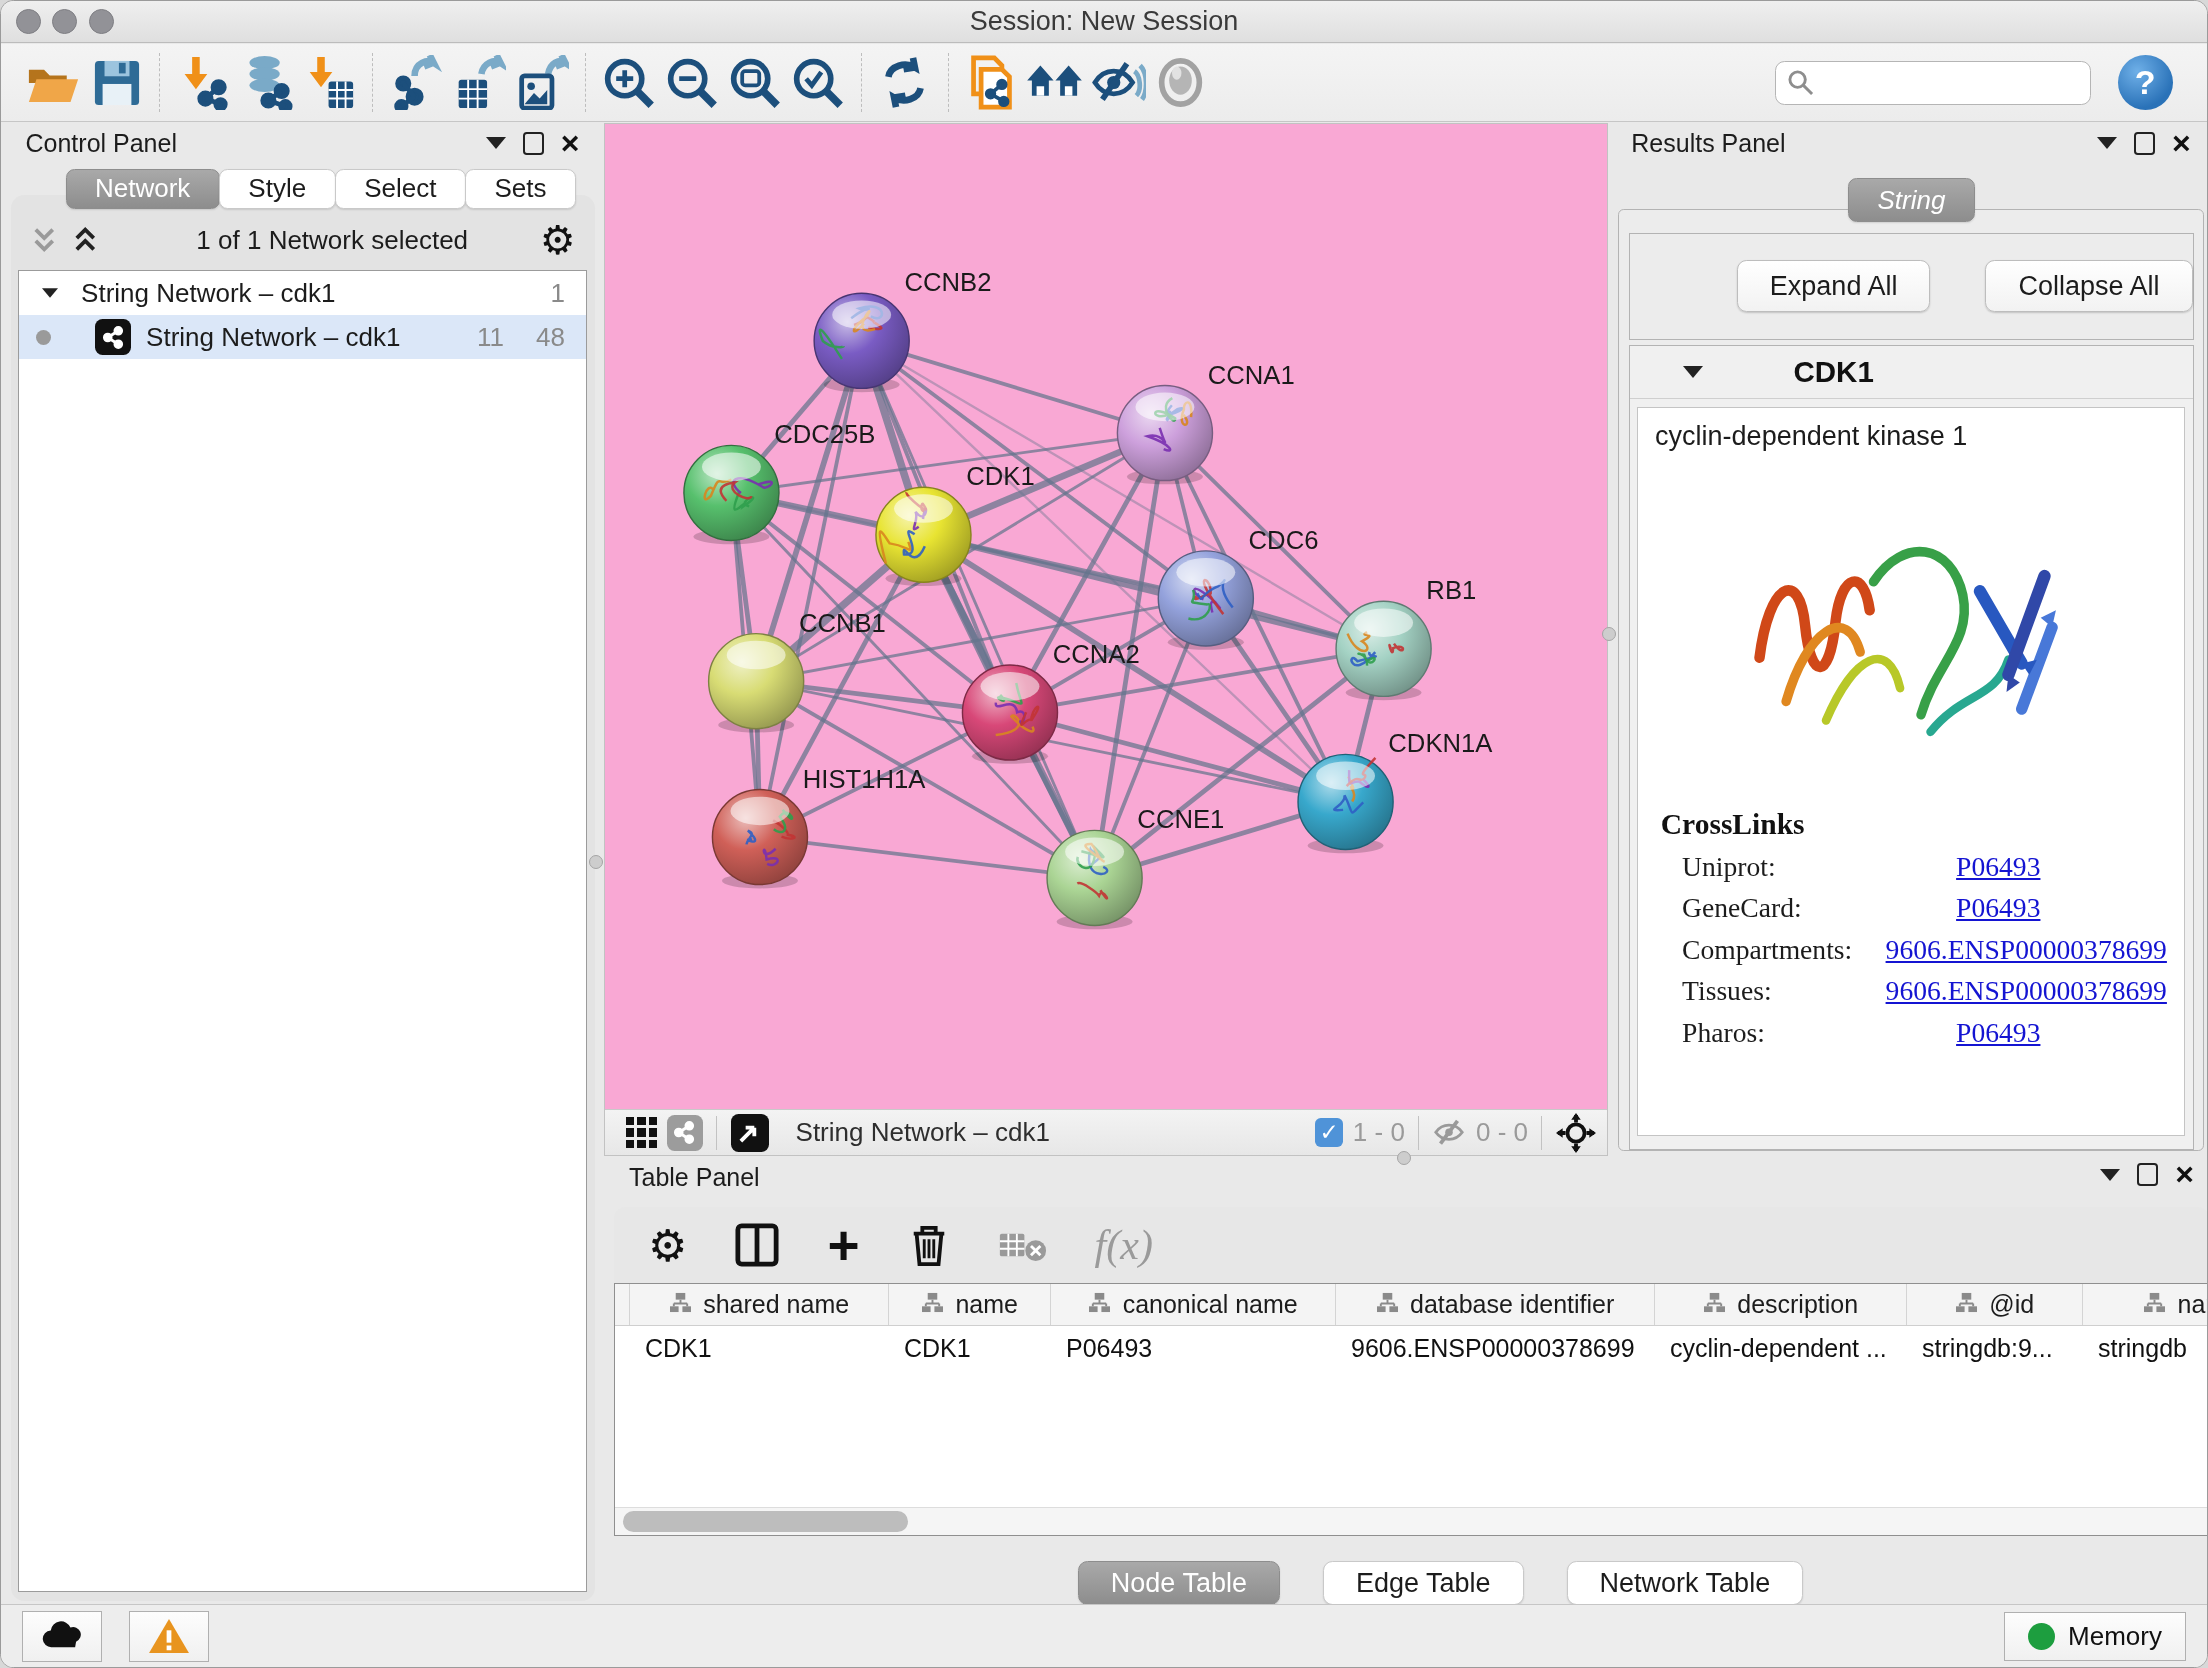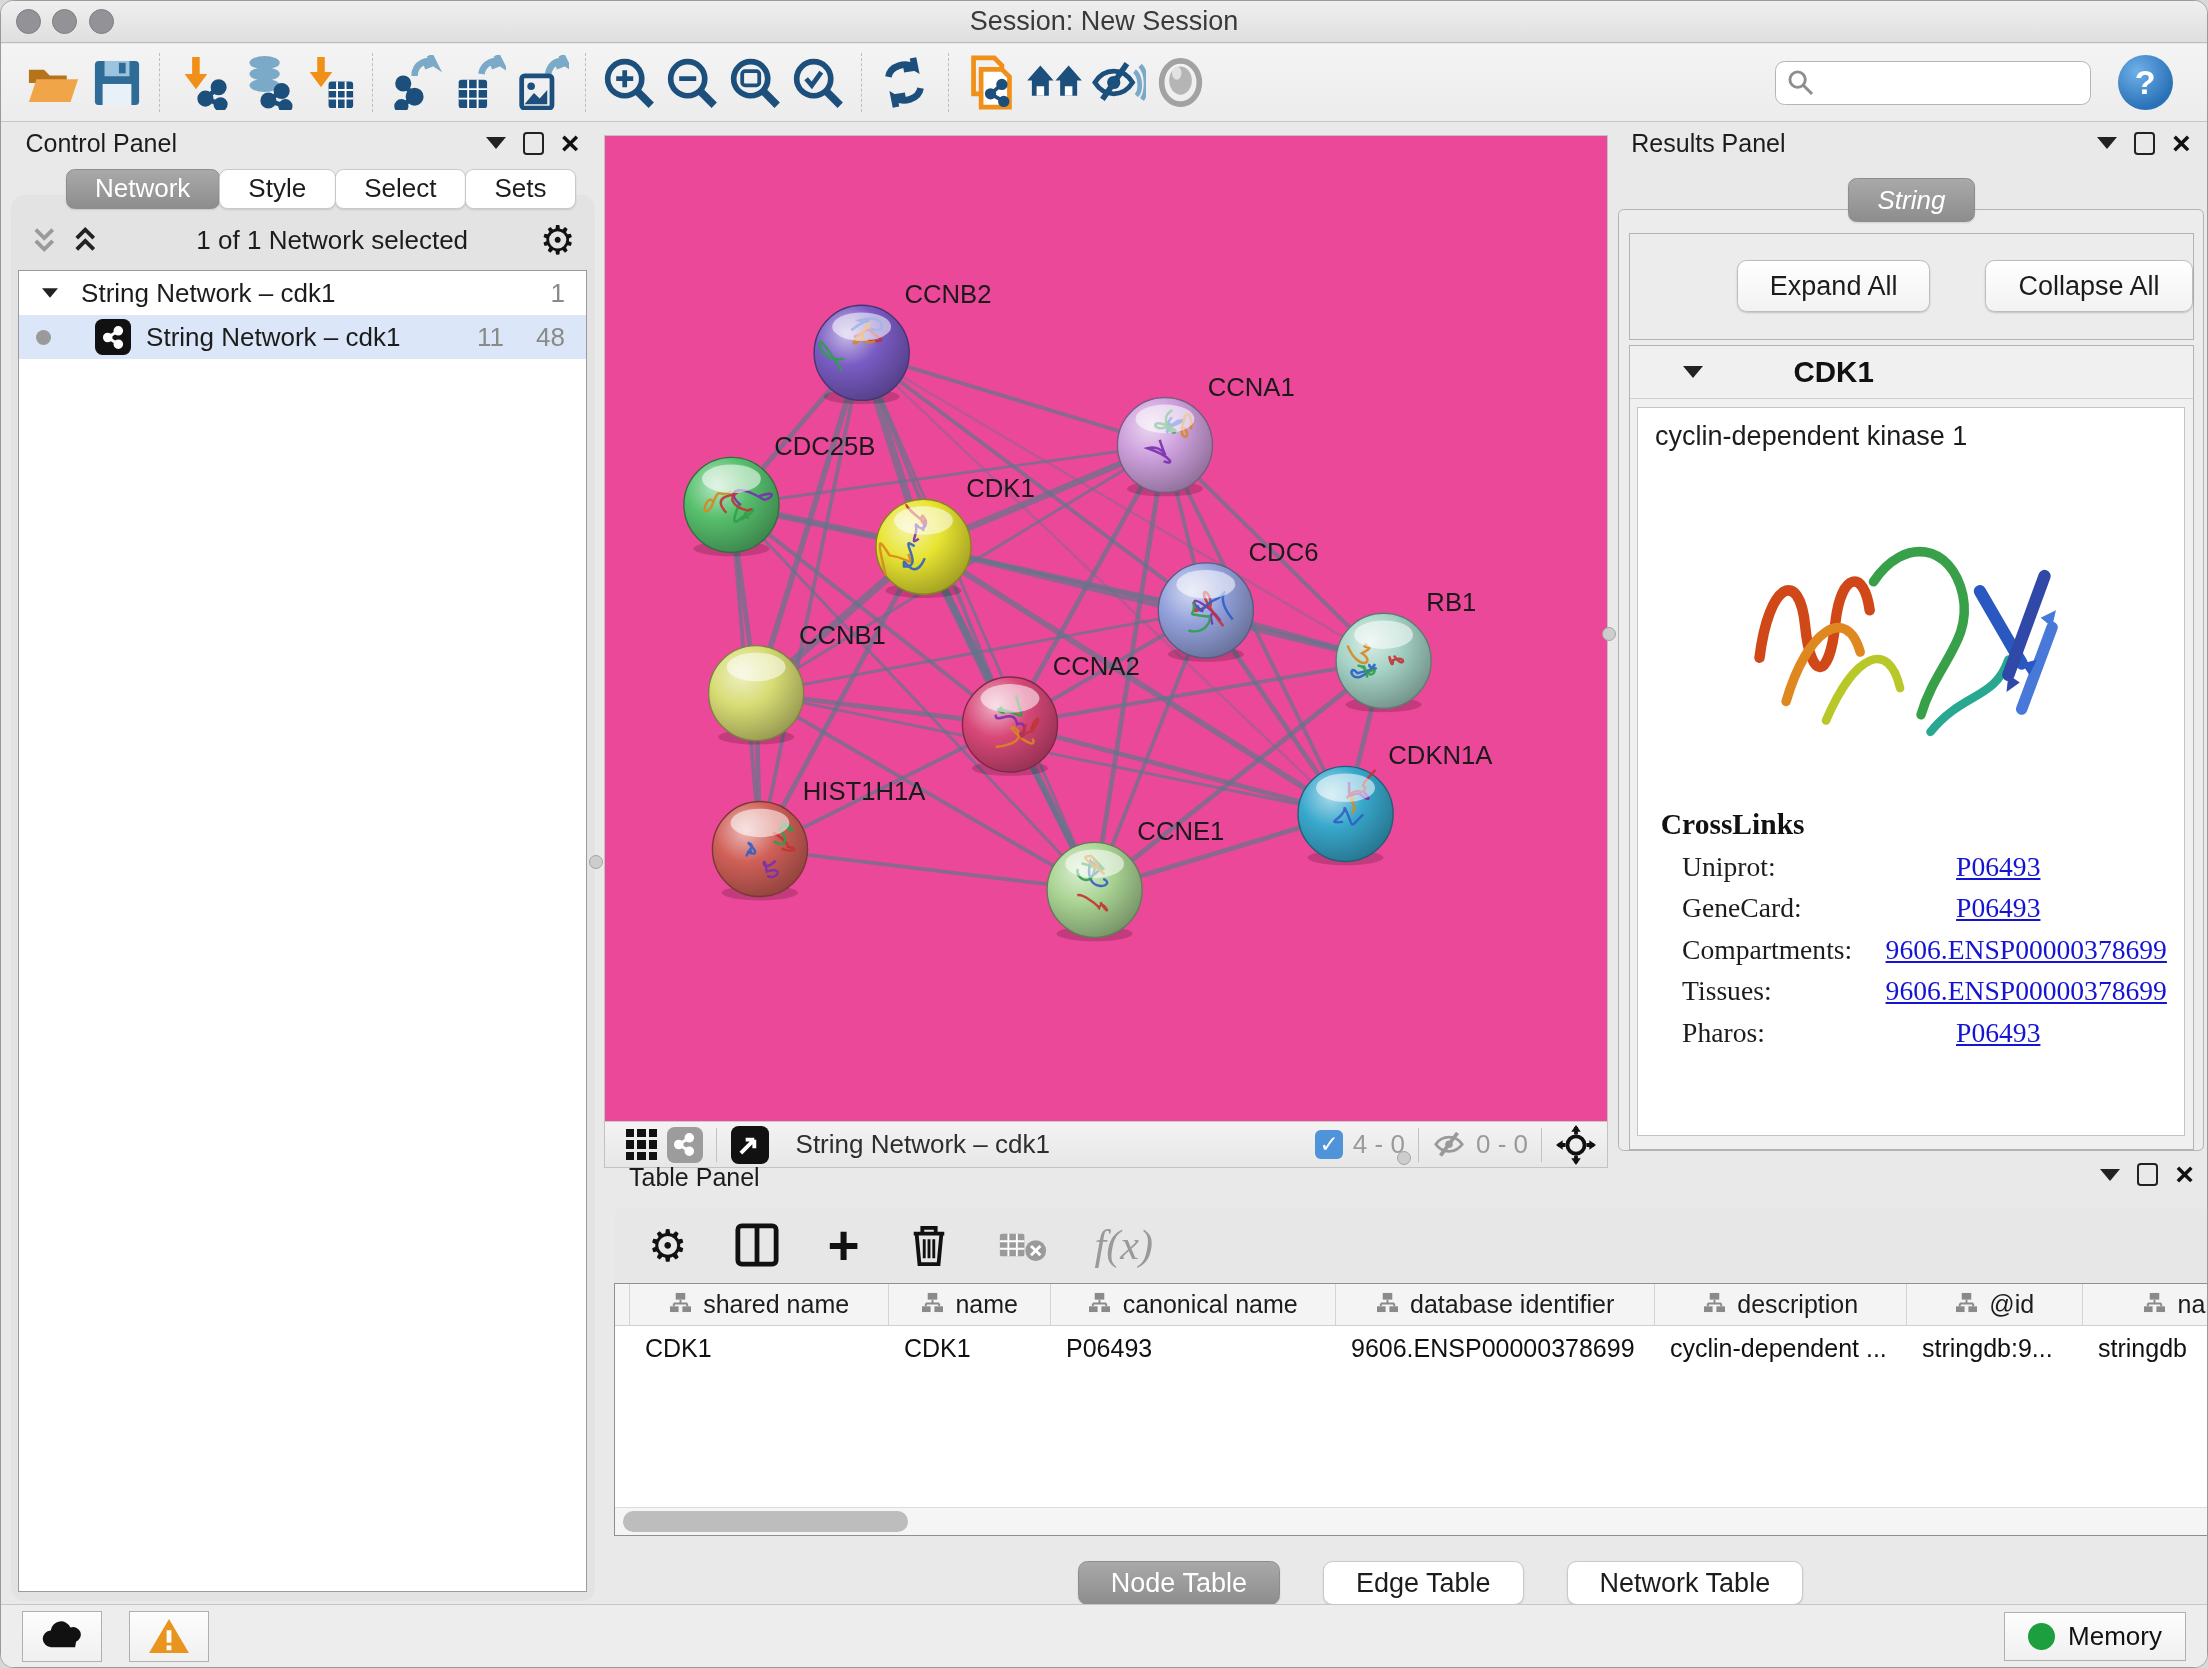--- a/index.html
+++ b/index.html
@@ -42,21 +42,21 @@
   .cp-list { margin:5.7px 7.6px 7.6px 7.6px; background:#fff; border:1.9px solid #9b9b9b; height:1322px; overflow:hidden; }
   .tree-row { height:44px; display:flex; align-items:center; font-size:26px; color:#1c1c1c; padding:0 21px; }
   .tree-row .count { margin-left:auto; color:#8a8a8a; }
   .tree-row.child { background:#dbe7f8; padding-left:17px; }
   .dot { width:15px; height:15px; border-radius:50%; background:#9a9a9a; margin-right:44px; }
   .share-badge { width:36px; height:36px; border-radius:7.6px; background:#111; display:flex; align-items:center; justify-content:center; margin-right:15px; }
   .counts2 { margin-left:auto; display:flex; gap:32px; color:#8a8a8a; }
   .chevrons { display:flex; gap:13.3px; margin-right:25px; }
 
   
-  .network-view { position:absolute; left:603px; top:134px; width:1004px; height:1033px; background:#ec4899; border:1px solid #c2c2c2; }
+  .network-view { position:absolute; left:603px; top:122px; width:1004px; height:1033px; background:#f9a8d4; border:1px solid #c2c2c2; }
   .net-canvas { position:absolute; left:0; top:0; width:1002px; height:985px; }
   .net-toolbar { position:absolute; left:0; bottom:0; width:1002px; height:46px; background:linear-gradient(#f3f3f3,#e7e7e7); border-top:1px solid #c9c9c9; display:flex; align-items:center; padding:0 11.4px; font-size:26px; color:#333; }
   .ntsep { width:0; height:34px; border-left:1px solid #c2c2c2; margin:0 13.3px; }
   .grid-icon { display:grid; grid-template-columns:repeat(3,8.6px); grid-gap:2.9px; margin:0 9.5px; }
   .grid-icon i { width:8.6px; height:8.6px; background:#111; display:block; }
   .share-gray { width:36px; height:36px; border-radius:7.6px; background:#9c9c9c; display:flex; align-items:center; justify-content:center; }
   .birdseye { width:38px; height:38px; border-radius:7.6px; background:#111; display:flex; align-items:center; justify-content:center; }
   .net-name { margin-left:27px; color:#2e2e2e; }
   .badge-group { margin-left:auto; display:flex; align-items:center; color:#9a9a9a; }
   .cbx { width:28.5px; height:28.5px; border-radius:5.7px; background:#4f93d8; color:#fff; font-size:23px; display:flex; align-items:center; justify-content:center; margin-right:9.5px; }
@@ -587,21 +587,21 @@
       </span>
       <span class="ntsep"></span>
       <span class="birdseye">
         <svg width="25" height="25" viewBox="0 0 26 26">
             <path d="M4 22 L18 8 M18 8 h-9 M18 8 v9" stroke="#fff" stroke-width="4" fill="none"></path>
           </svg>
       </span>
       <span class="net-name">String Network – cdk1</span>
       <span class="badge-group">
         <span class="cbx">✓</span>
-        <span>4 - 0</span>
+        <span>1 - 0</span>
         <span class="ntsep"></span>
         <svg width="34" height="28.5" style="margin-right:9.5px;" viewBox="0 0 36 30">
             <path d="M4 15 C11 5 25 5 32 15 C25 25 11 25 4 15z" fill="none" stroke="#9a9a9a" stroke-width="3"></path>
             <circle cx="18" cy="15" r="4" fill="#9a9a9a"></circle>
             <path d="M9 27 L27 3" stroke="#9a9a9a" stroke-width="4"></path>
           </svg>
         <span>0 - 0</span>
         <span class="ntsep"></span>
         <svg width="40" height="40" viewBox="0 0 42 42">
             <circle cx="21" cy="21" r="9" fill="none" stroke="#111" stroke-width="4"></circle>

